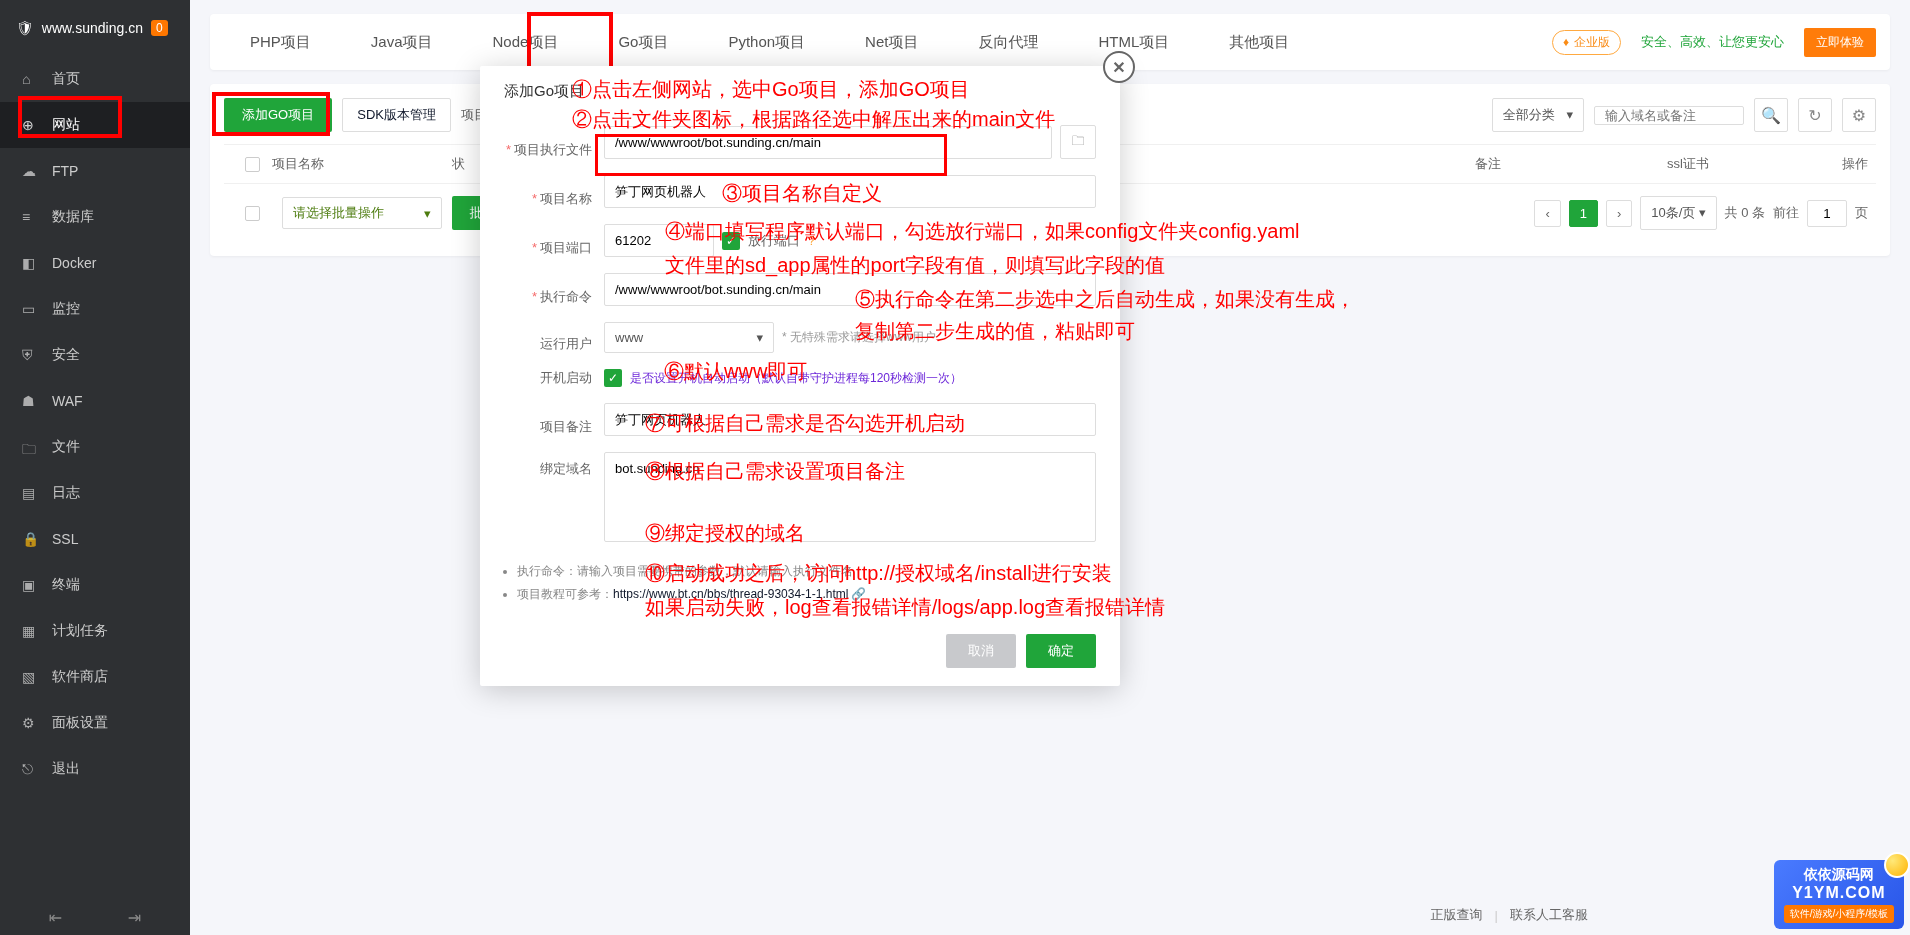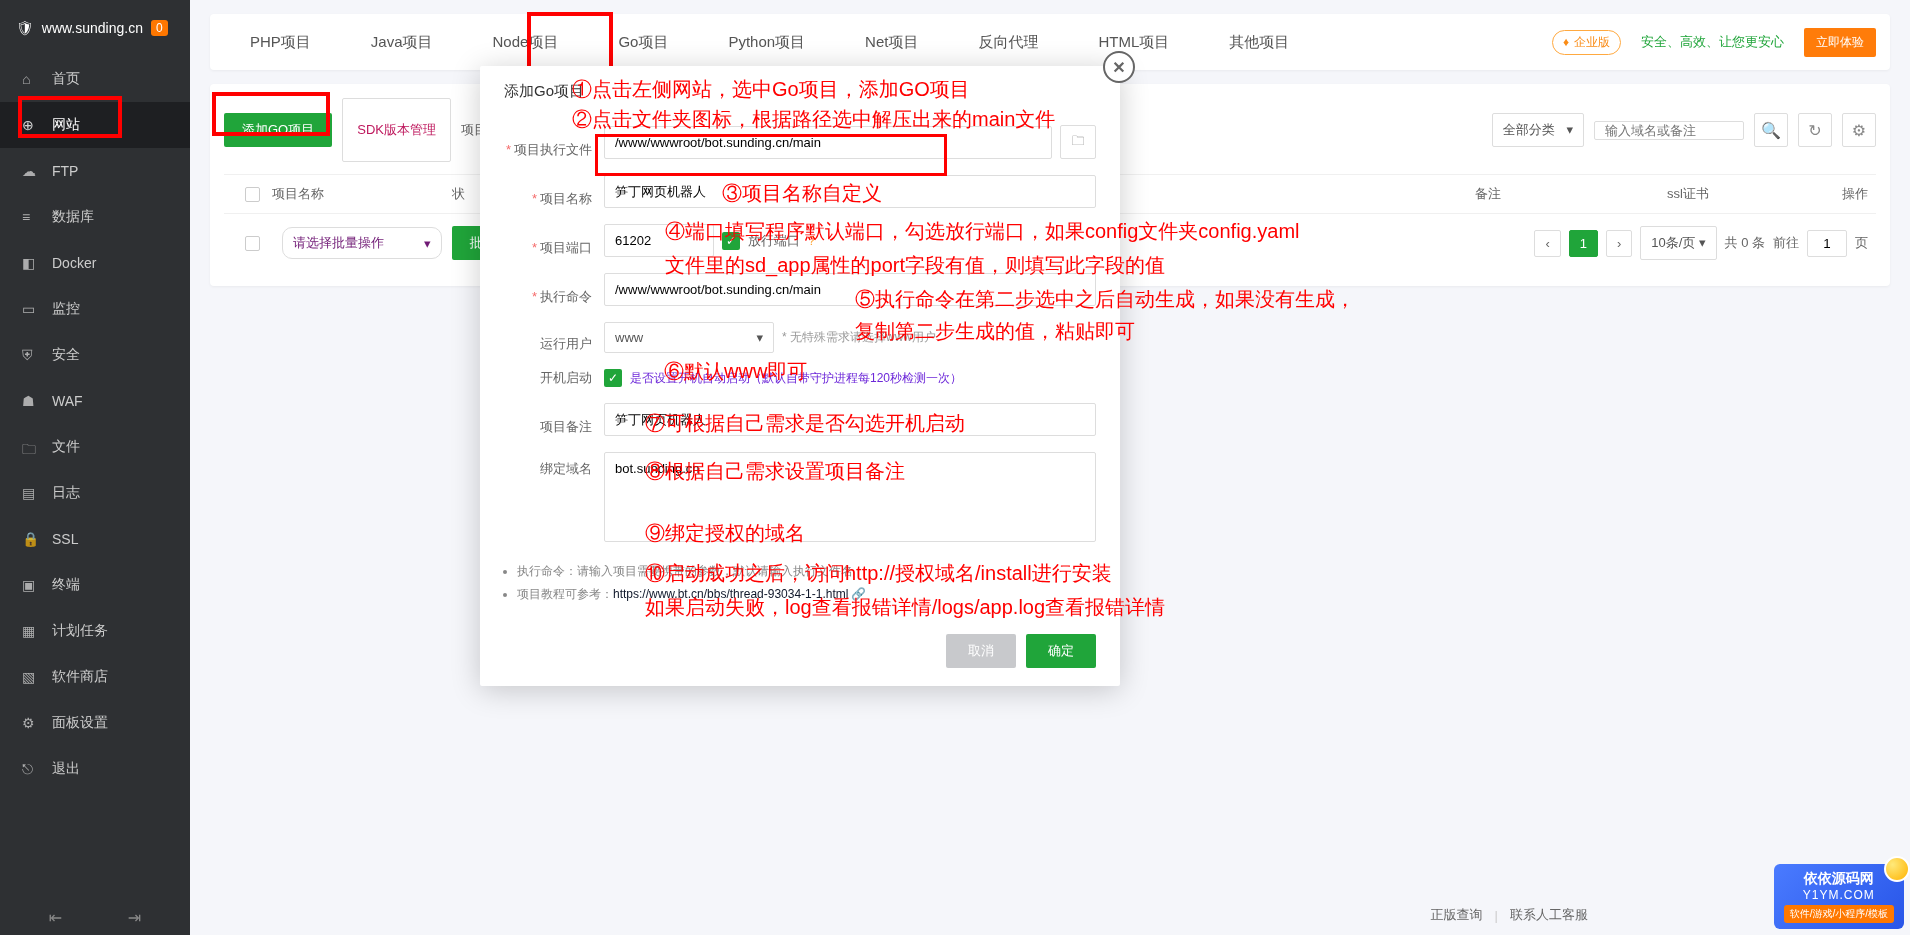--- a/index.html
+++ b/index.html
@@ -15,28 +15,28 @@
 .main{position:absolute;left:190px;top:0;right:0;height:935px;padding:14px 20px}
 .tabs{background:#fff;border-radius:4px;display:flex;align-items:center;height:56px;padding:0 14px;gap:8px;box-shadow:0 1px 3px rgba(0,0,0,.05)}
 .tab{padding:0 26px;height:56px;display:flex;align-items:center;font-size:15px;color:#555;cursor:pointer}
 .tab-spacer{flex:1}
 .badge-ent{border:1px solid #ffa940;color:#fa8c16;border-radius:14px;padding:3px 10px;font-size:12px;display:flex;align-items:center;gap:5px}
 .slogan{color:#20a53a;font-size:13px}
 .try-btn{background:#FF7C0A;color:#fff;border:none;padding:6px 12px;font-size:12px;border-radius:2px;cursor:pointer}
 .toolbar{margin-top:14px;background:#fff;border-radius:4px;padding:14px;box-shadow:0 1px 3px rgba(0,0,0,.05)}
 .tb-row1{display:flex;align-items:center;gap:10px}
 .btn-primary{background:#20a53a;color:#fff;border:none;padding:8px 18px;font-size:13px;border-radius:2px;cursor:pointer}
-.btn-default{background:#fff;border:1px solid #ddd;padding:22px 14px;font-size:13px;border-radius:2px;cursor:pointer;color:#be185d}
+.btn-default{background:#fff;border:1px solid #ddd;padding:7px 14px;font-size:13px;border-radius:2px;cursor:pointer;color:#0f172a}
 .input-search{border:1px solid #ddd;padding:1px 10px;font-size:13px;border-radius:2px;width:150px}
 .icon-btn{border:1px solid #ddd;background:#fff;width:34px;height:34px;border-radius:2px;display:flex;align-items:center;justify-content:center;cursor:pointer;color:#888}
 .table-header{display:flex;align-items:center;margin-top:12px;padding:10px 8px;border-top:1px solid #f0f0f0;border-bottom:1px solid #f0f0f0;font-size:13px;color:#666}
 .th-check{width:40px;display:flex;justify-content:center}
 .checkbox{width:15px;height:15px;border:1px solid #ccc;border-radius:2px;display:inline-block}
 .batch-row{display:flex;align-items:center;gap:10px;padding:12px 8px}
-.batch-select{border:1px solid #ddd;padding:6px 10px;font-size:13px;border-radius:10px;color:#701a75;display:flex;align-items:center;gap:40px}
+.batch-select{border:1px solid #ddd;padding:6px 10px;font-size:13px;border-radius:2px;color:#4d7c0f;display:flex;align-items:center;gap:40px}
 .pagination{display:flex;align-items:center;gap:8px;font-size:13px;color:#666}
 .page-btn{border:1px solid #ddd;padding:5px 10px;border-radius:2px;cursor:pointer;background:#fff}
 .page-btn.active{background:#20a53a;color:#fff;border-color:#20a53a}
 .page-input{border:1px solid #ddd;width:40px;padding:5px;text-align:center;border-radius:2px}
 
 
 .red-box{position:absolute;border:4px solid #ff0000;pointer-events:none;z-index:50}
 .modal{position:absolute;left:480px;top:66px;width:640px;background:#fff;border-radius:2px;box-shadow:0 4px 30px rgba(0,0,0,.2);z-index:110}
 .modal-close{position:absolute;right:-15px;top:-15px;width:32px;height:32px;border-radius:50%;background:#fff;border:2px solid #666;display:flex;align-items:center;justify-content:center;font-size:16px;color:#666;cursor:pointer;font-weight:bold}
 .modal-title{padding:16px 24px;font-size:15px;color:#333}
@@ -61,21 +61,21 @@
 
 
 .bottom-bar{position:absolute;bottom:0;left:190px;right:0;height:40px;display:flex;align-items:center;justify-content:flex-end;padding:0 30px;font-size:13px;color:#666;gap:12px;z-index:90}
 .bottom-bar a{color:#666;text-decoration:none}
 .bottom-bar .sep{color:#ccc}
 
 
 .wm{position:absolute;right:6px;bottom:6px;z-index:200}
 .wm-box{background:linear-gradient(135deg,#4a7bff,#2855e8);color:#fff;padding:6px 10px;border-radius:6px;font-size:11px;text-align:center;position:relative}
 .wm-title{font-size:14px;font-weight:bold}
-.wm-url{font-size:12px;font-weight:normal;letter-spacing:1px}
+.wm-url{font-size:16px;font-weight:bold;letter-spacing:1px}
 .wm-sub{background:#ff7800;font-size:10px;padding:2px 6px;border-radius:3px;margin-top:3px;display:inline-block}
 .wm-circ{position:absolute;right:-6px;top:-8px;width:26px;height:26px;border-radius:50%;background:radial-gradient(circle at 30% 30%,#ffe97a,#ffb300);border:2px solid #fff}
 .select-muted{border:1px solid #ddd;padding:7px 10px;font-size:13px;border-radius:2px;background:#fff;color:#555}
 </style>
 </head>
 <body>
 
 <div class="sidebar">
   <div class="sidebar-header">
     <span>🛡</span>

